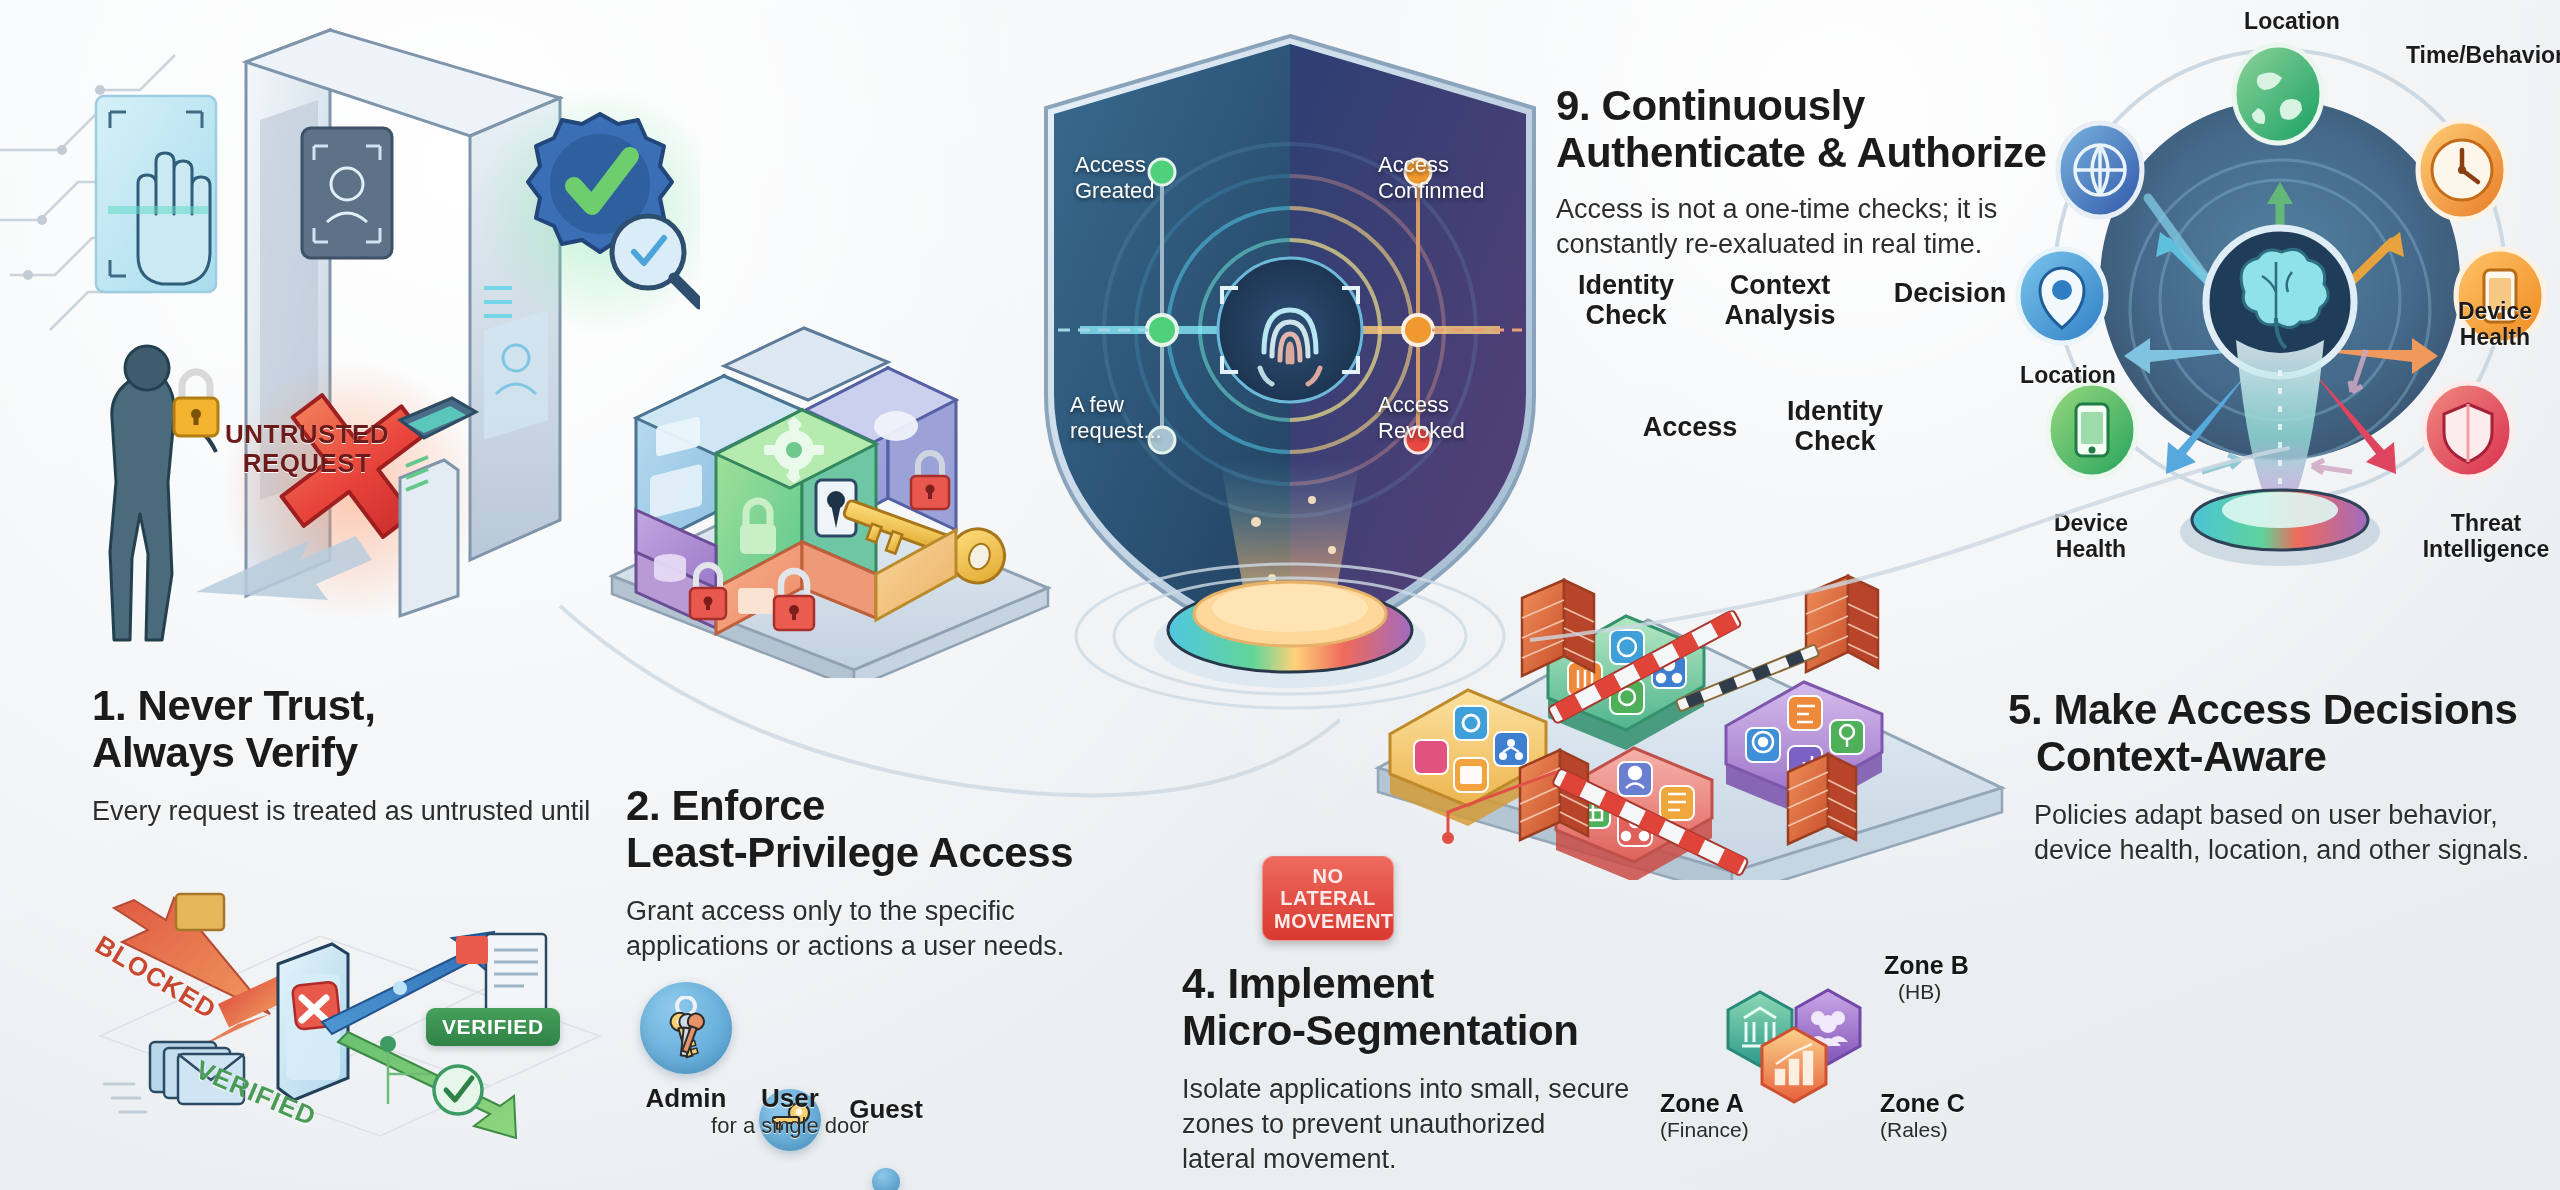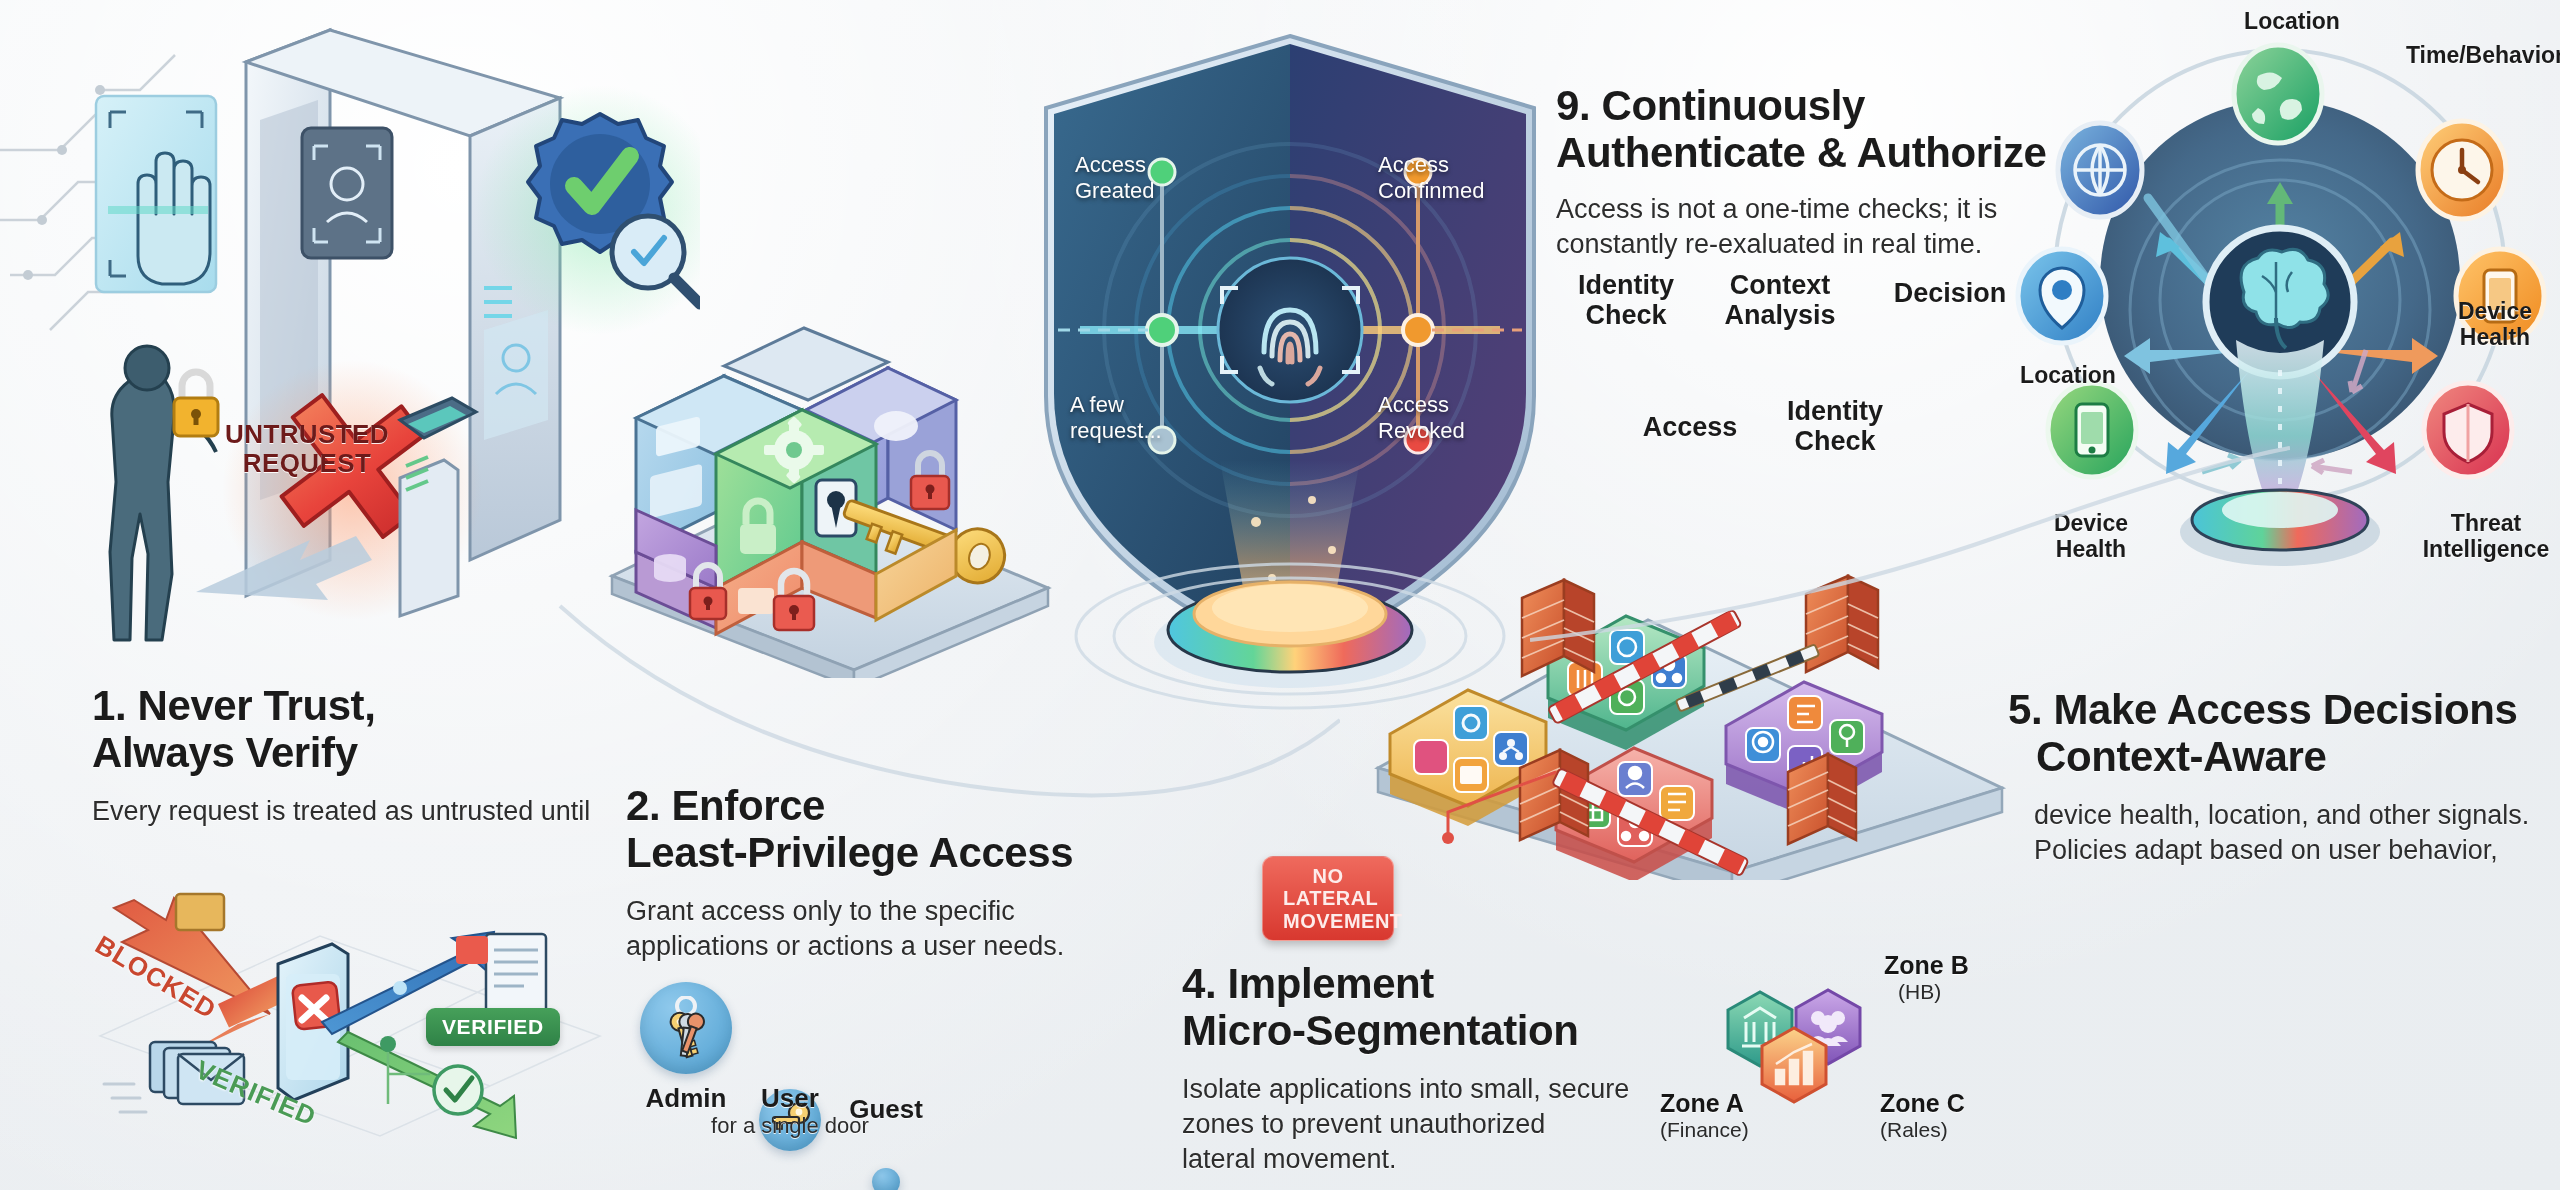--- a/index.html
+++ b/index.html
@@ -53,21 +53,21 @@
   
   .verified-pill {
     background: linear-gradient(180deg, #46a05a, #2f8247);
     color: #fff; font-weight: bold; font-size: 21px; letter-spacing: .6px;
     border-radius: 9px; padding: 7px 16px; text-align: center;
     box-shadow: 0 3px 7px rgba(0,0,0,.18);
   }
   .nolat-pill {
     background: linear-gradient(180deg, #ef6a5d, #d8382f);
     color: #fdeceb; font-weight: bold; font-size: 20px; letter-spacing: .5px;
-    border-radius: 11px; padding: 8px 20px; text-align: center; line-height: 1.12;
+    border-radius: 11px; padding: 8px 11px; text-align: center; line-height: 1.12;
     box-shadow: 0 4px 9px rgba(0,0,0,.22);
     border: 1px solid rgba(255,255,255,.35);
   }
 
   .diag-label {
     font-weight: bold; letter-spacing: 1px;
     text-shadow: 0 1px 2px rgba(255,255,255,.95);
   }
 
   
@@ -847,22 +847,22 @@
     <div>Health</div>
   </div>
   <div class="abs ring-lab" style="left:1988px; top:362px; width:160px;">Location</div>
 
   <div class="abs" style="left:2008px; top:686px; width:540px;">
     <div class="head" style="font-size:42px;">
       <div>5. Make Access Decisions</div>
       <div style="padding-left:28px;">Context-Aware</div>
     </div>
     <div class="body-txt" style="margin-top:18px; padding-left:26px;">
+      <div>Policies adapt based on user behavior,</div>
       <div>device health, location, and other signals.</div>
-      <div>Policies adapt based on user behavior,</div>
     </div>
   </div>
 
   <div class="abs" style="left:1360px; top:520px; width:660px; height:360px;">
     <svg width="660" height="360" viewBox="0 0 660 360">
       <defs>
         <linearGradient id="msPlat" x1="0" y1="0" x2="0" y2="1">
           <stop offset="0%" stop-color="#e9f1f7"></stop>
             <stop offset="100%" stop-color="#c7d6e3"></stop>
         </linearGradient>

